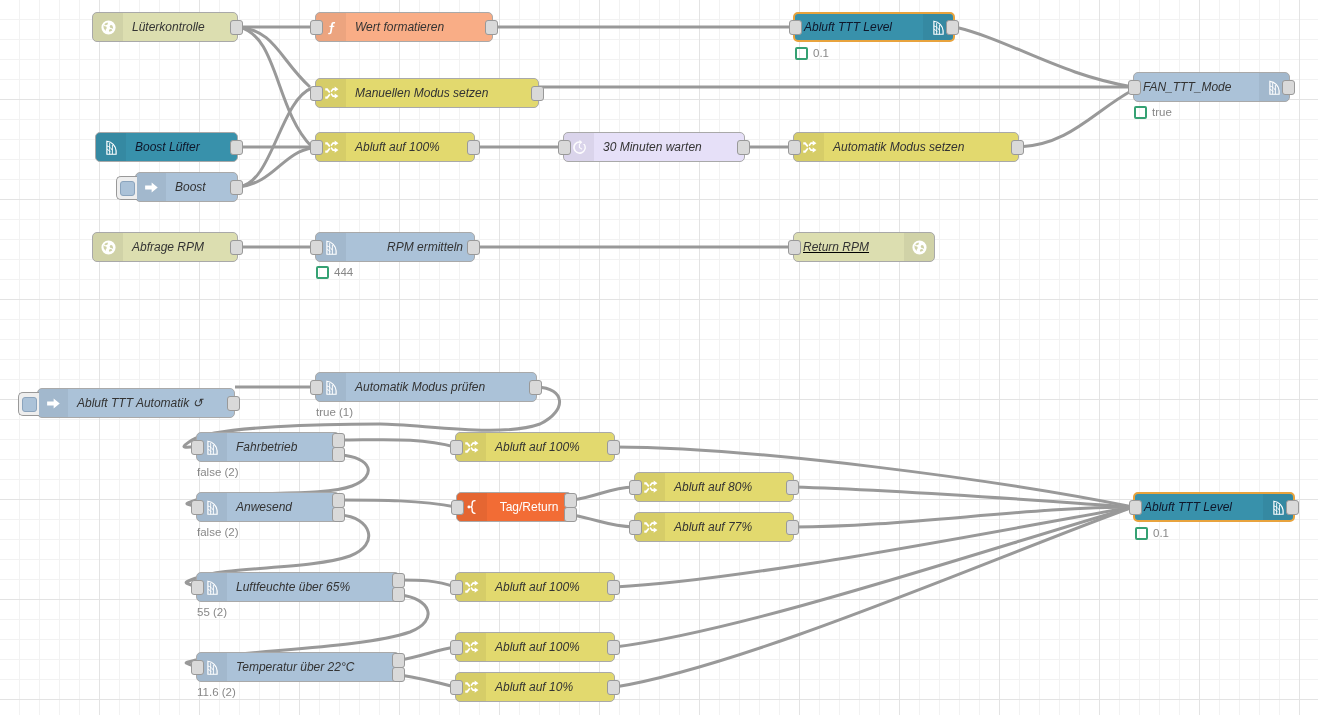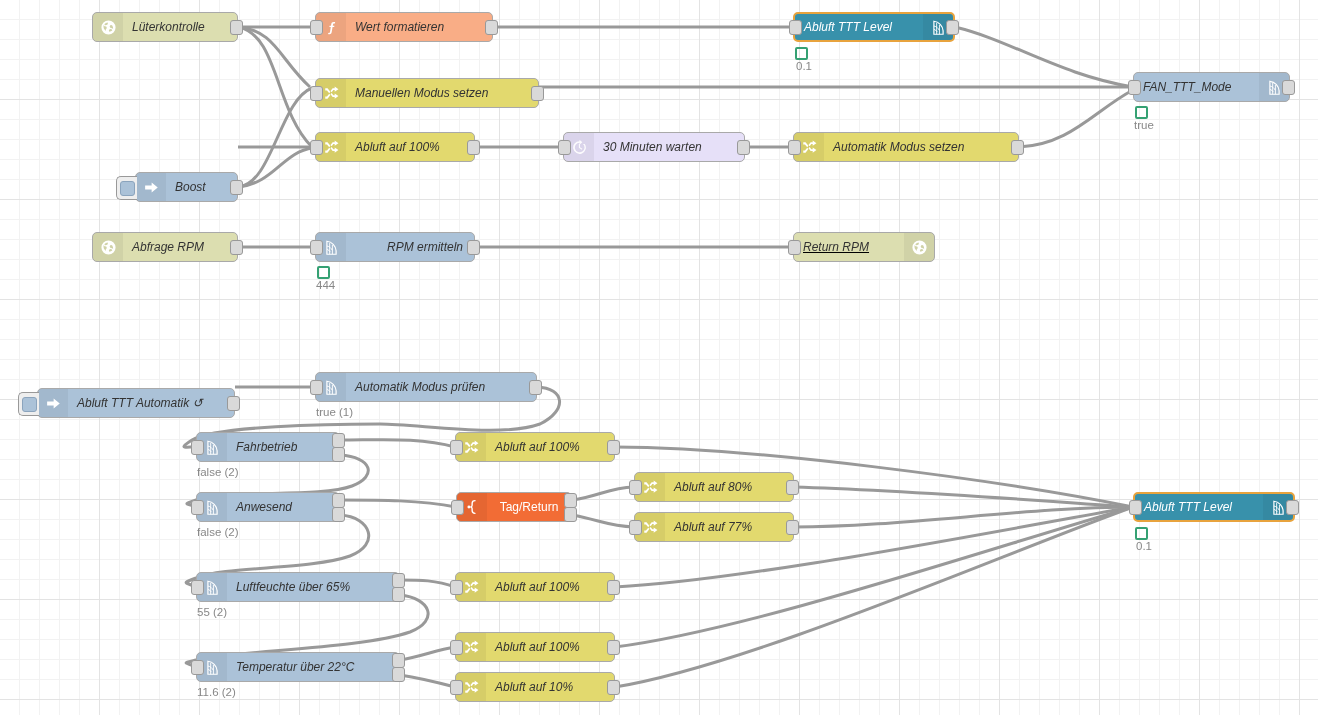--- a/index.html
+++ b/index.html
@@ -55,21 +55,21 @@
   .nlabel {
     flex: 1 1 auto;
     font-size: 12px;
     font-style: italic;
     color: #333333;
     padding: 0 9px;
     white-space: nowrap;
     line-height: 28px;
   }
   .nlabel.plain { font-style: normal; color: #ffffff; }
-  .nlabel.white { color: #ffffff; }
+  .nlabel.white { color: #0f172a; }
   .nlabel.center { text-align: center; }
 
   
   .port {
     position: absolute;
     width: 11px; height: 13px;
     background: #d9d9d9;
     border: 1px solid #999999;
     border-radius: 3px;
     top: 50%;
@@ -101,21 +101,20 @@
 
   
   .status {
     position: absolute;
     left: 0; top: 33px;
     font-size: 11.5px;
     color: #888888;
     white-space: nowrap;
     display: flex; align-items: center;
     line-height: 13px;
-    flex-direction: column;
   }
   .status .dot {
     width: 9px; height: 9px;
     border: 2px solid #35a173;
     border-radius: 2px;
     margin-right: 5px;
     flex: 0 0 auto;
   }
   .status .txt { color: #888888; }
   .status.nodot { color: #888888; }
@@ -220,20 +219,30 @@
           <path fill="none" stroke="#ffffff" stroke-width="1.3" d="M9.4 22.5V6.3M13.3 22.5V9.4M5.6 10.9c3.3.6 6.1 3 7.4 5.9M5.6 15.6c2 .6 3.7 2 4.8 3.9"></path>
         </svg>
       </div>
       <div class="port inp"></div>
       <div class="port outp"></div>
       <div class="status">
         <span class="dot"></span>
         <span class="txt">true</span>
       </div>
     </div>
+    <div class="node c-uidark" style="left: 95px; top: 132px; width: 143px; background: rgb(56, 145, 171);">
+      <div class="nicon">
+        <svg width="17" height="19" viewBox="0 0 24 26">
+          <path fill="none" stroke="#ffffff" stroke-width="1.7" d="M5.5 22.5V4.2C12.5 4.8 18 10.6 18.5 17.8v4.7z"></path>
+          <path fill="none" stroke="#ffffff" stroke-width="1.3" d="M9.4 22.5V6.3M13.3 22.5V9.4M5.6 10.9c3.3.6 6.1 3 7.4 5.9M5.6 15.6c2 .6 3.7 2 4.8 3.9"></path>
+        </svg>
+      </div>
+      <div class="nlabel white">Boost Lüfter</div>
+      <div class="port outp"></div>
+    </div>
     <div class="node c-change" style="left: 315px; top: 132px; width: 160px; background: rgb(226, 217, 110);">
       <div class="nicon">
         <svg width="17" height="17" viewBox="0 0 24 24">
           <path fill="#ffffff" d="M3.2 4.6h3.2l4 5.1-1.6 2-3.2-4.1H3.2V4.6zm13.3 0V2.2L21.8 5.9l-5.3 3.7V7.2h-1.9l-2.4 3.1-1.6-2 3-3.7h2.9zM3.2 16.3h2.4l3.2-4.1 1.6 2-4 5.1H3.2v-3zm13.3 3.1v-2.4h-2.9l-3-3.8 1.6-2 2.4 3.1h1.9v-2.4l5.3 3.7-5.3 3.8z"></path>
         </svg>
       </div>
       <div class="nlabel">Abluft auf 100%</div>
       <div class="port inp"></div>
       <div class="port outp"></div>
     </div>

